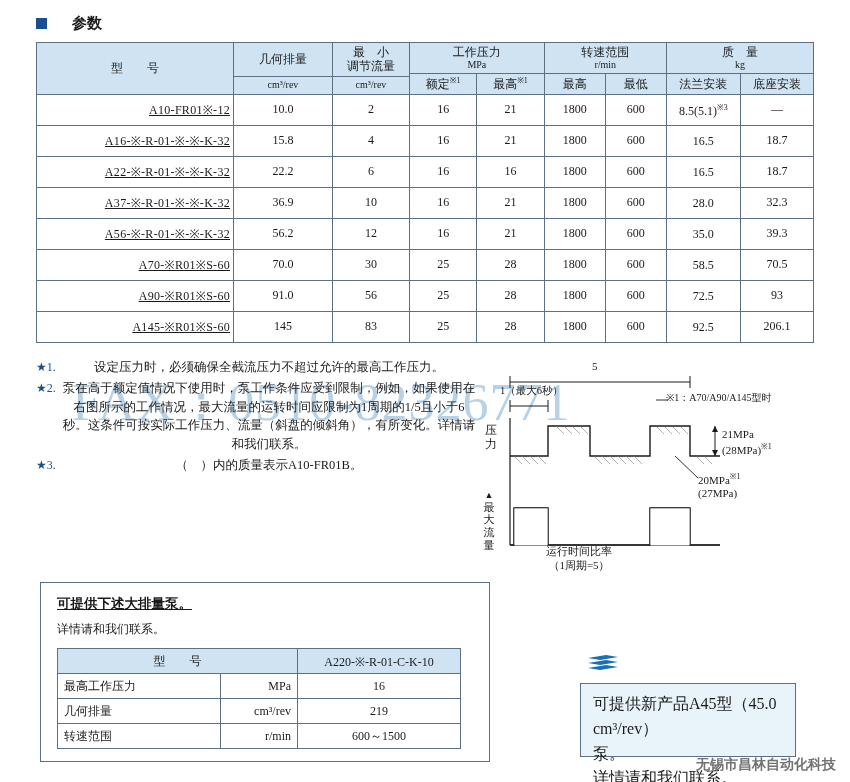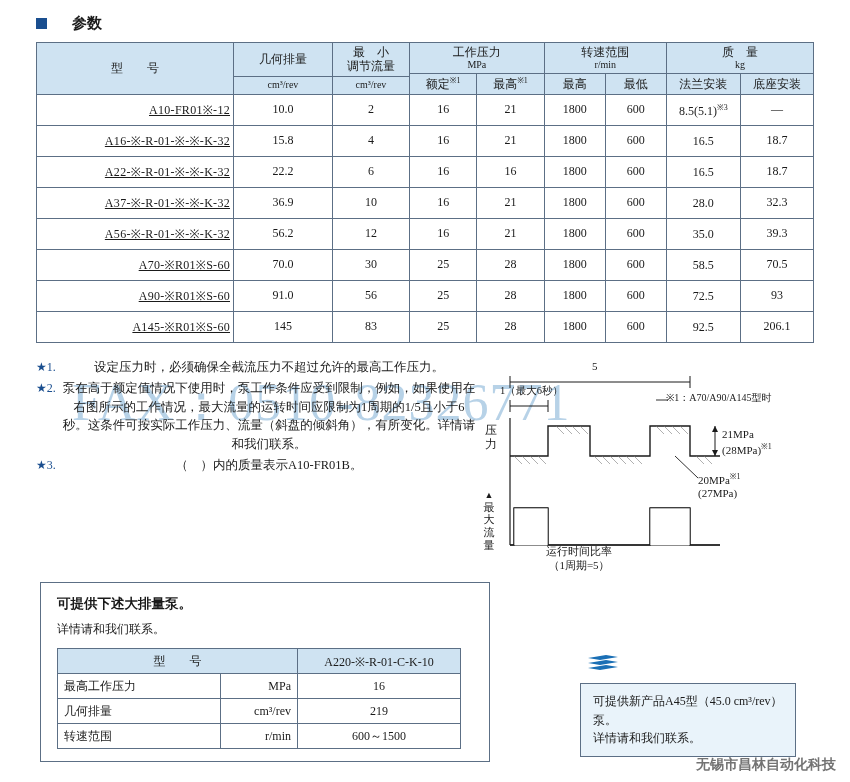--- a/index.html
+++ b/index.html
@@ -133,20 +133,21 @@
     height: 180px;
     border: 1px solid #5c6f85;
     background: #ffffff;
     box-sizing: border-box;
     padding: 12px 16px;
   }
   .bottom-box .bb-title {
     font-size: 13.5px;
     font-weight: bold;
     margin-bottom: 8px;
+    text-decoration: underline;
   }
   .bottom-box .bb-sub {
     font-size: 12px;
     margin-bottom: 10px;
   }
   .mini-table {
     width: 404px;
     border-collapse: collapse;
     font-size: 12px;
   }
@@ -176,21 +177,21 @@
   .info-box {
     position: absolute;
     left: 580px;
     top: 683px;
     width: 216px;
     height: 74px;
     border: 1px solid #5c6f85;
     background: #e9f3fa;
     box-sizing: border-box;
     padding: 8px 12px;
-    font-size: 12px;
+    font-size: 16px;
     line-height: 1.55;
   }
   .logo-mark {
     position: absolute;
     left: 586px;
     top: 652px;
     width: 34px;
     height: 20px;
   }
 

